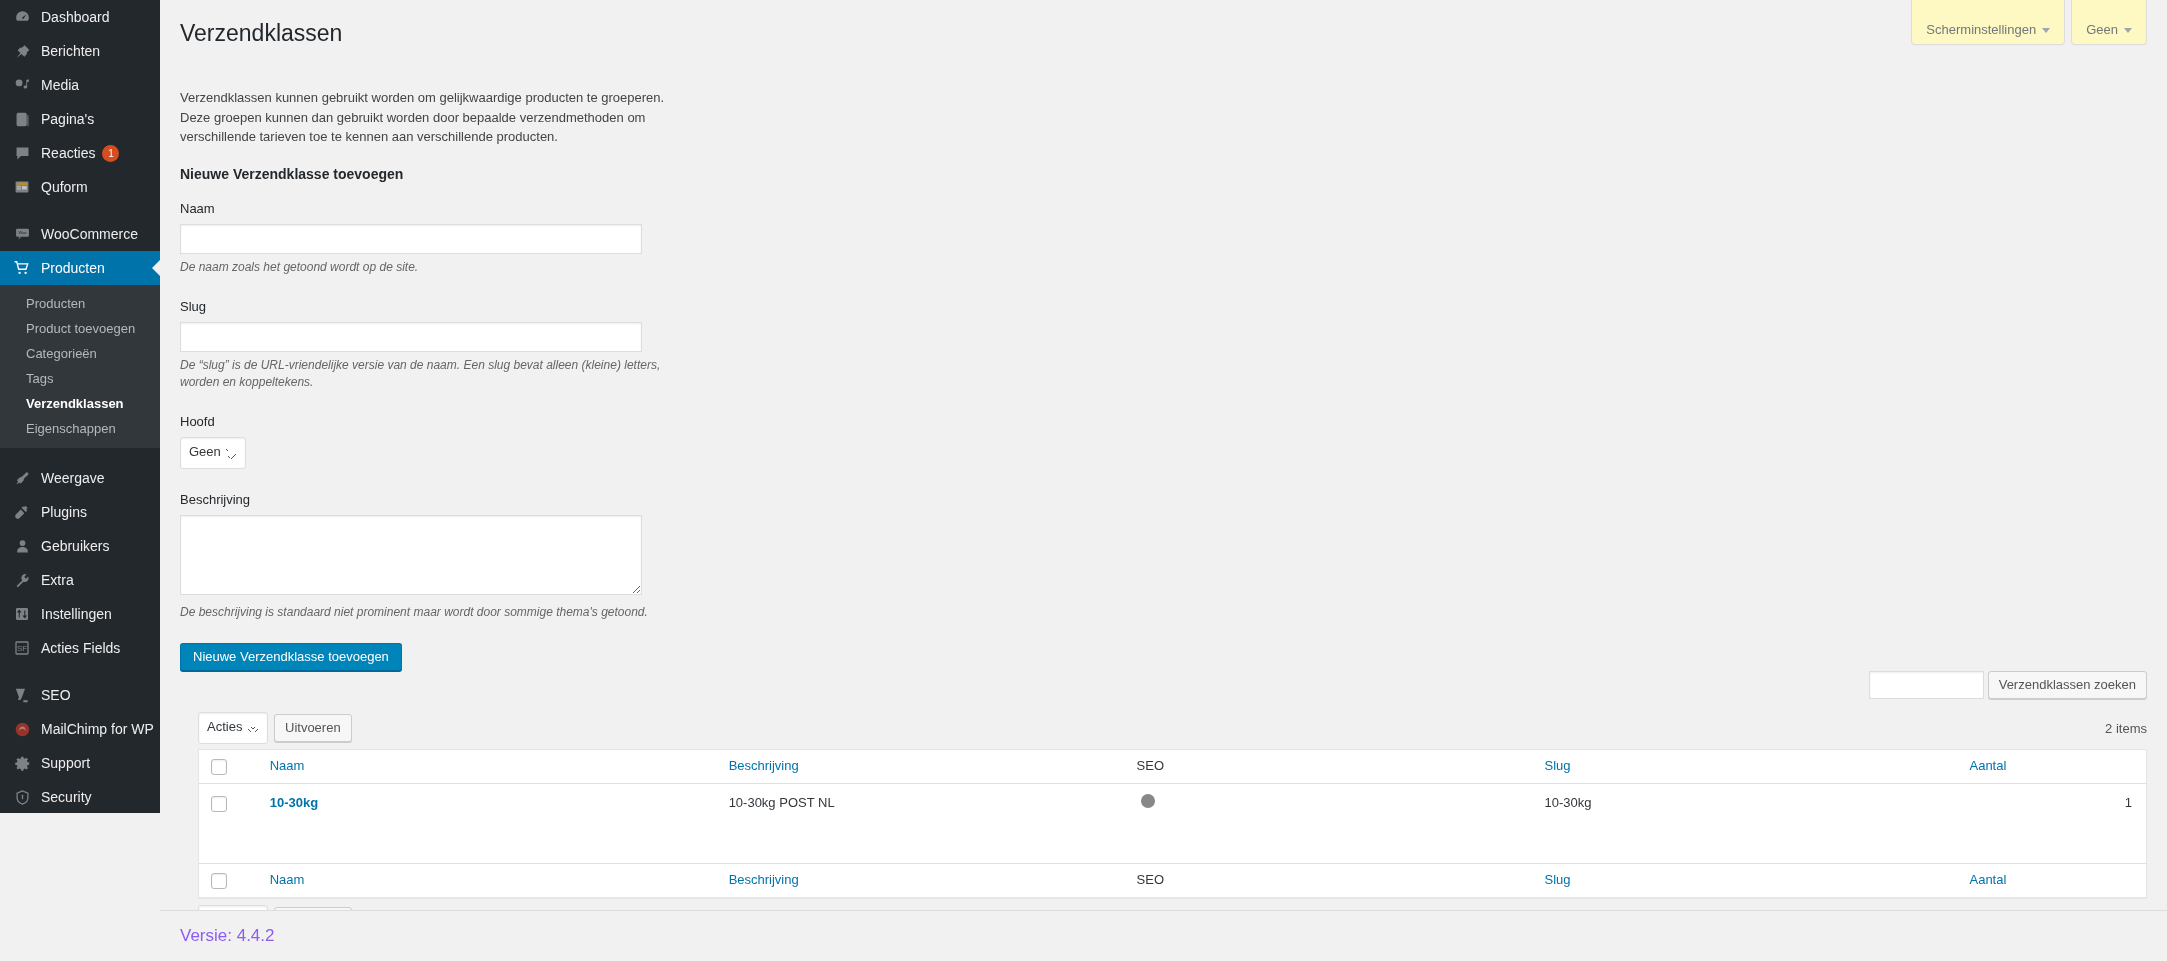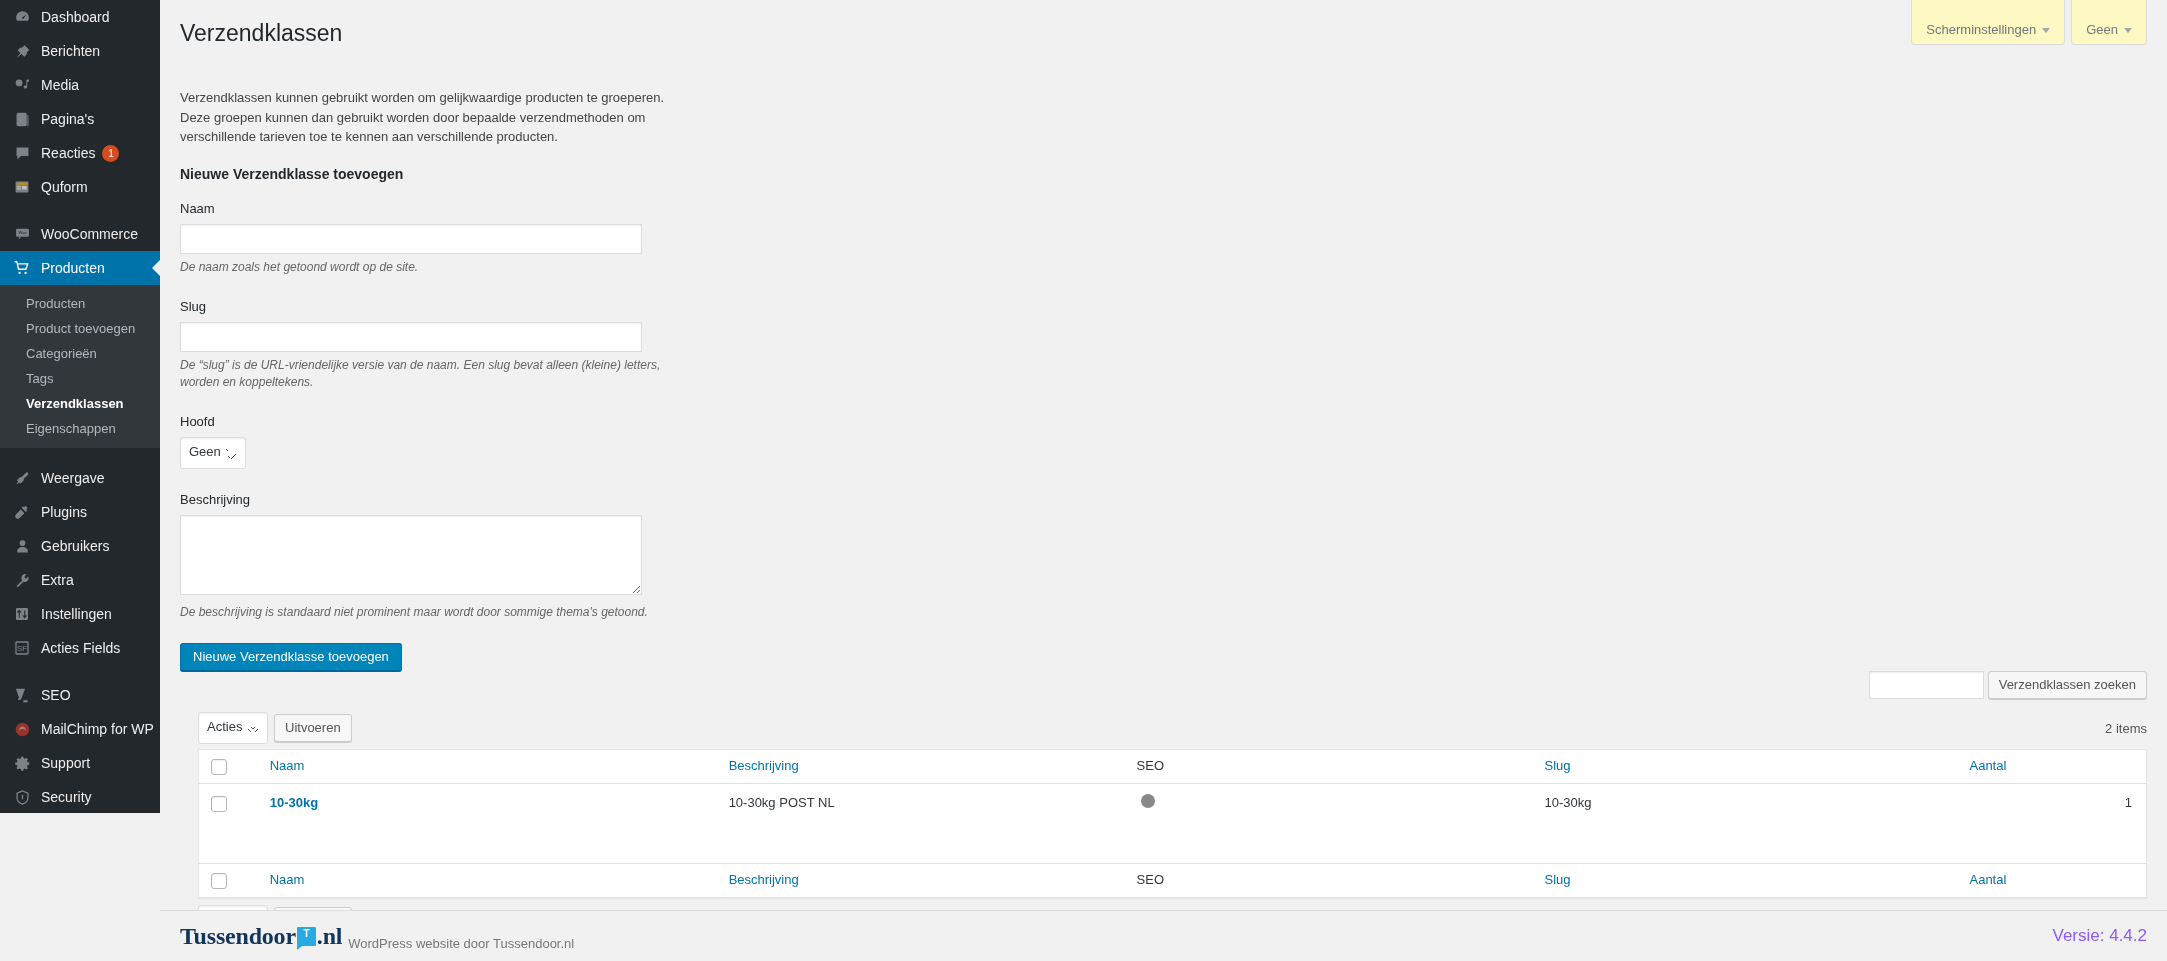--- a/index.html
+++ b/index.html
@@ -752,25 +752,17 @@
               <button class="button-secondary">Uitvoeren</button>
             </div>
             <span class="displaying-num">2 items</span>
           </div>
 
         </div>
       </div>
     </div>
 
     <div id="wpfooter">
-      <div class="footer-left">
-        <span class="logo-tussendoor">
-          <span>Tussendoor</span>
-            <span class="logo-mark">T</span>
-            <span>.nl</span>
-        </span>
-        <span class="footer-credit">WordPress website door Tussendoor.nl</span>
-      </div>
       <span class="footer-version">Versie: 4.4.2</span>
     </div>
 
   </div>
 </div>
 
 </body></html>

